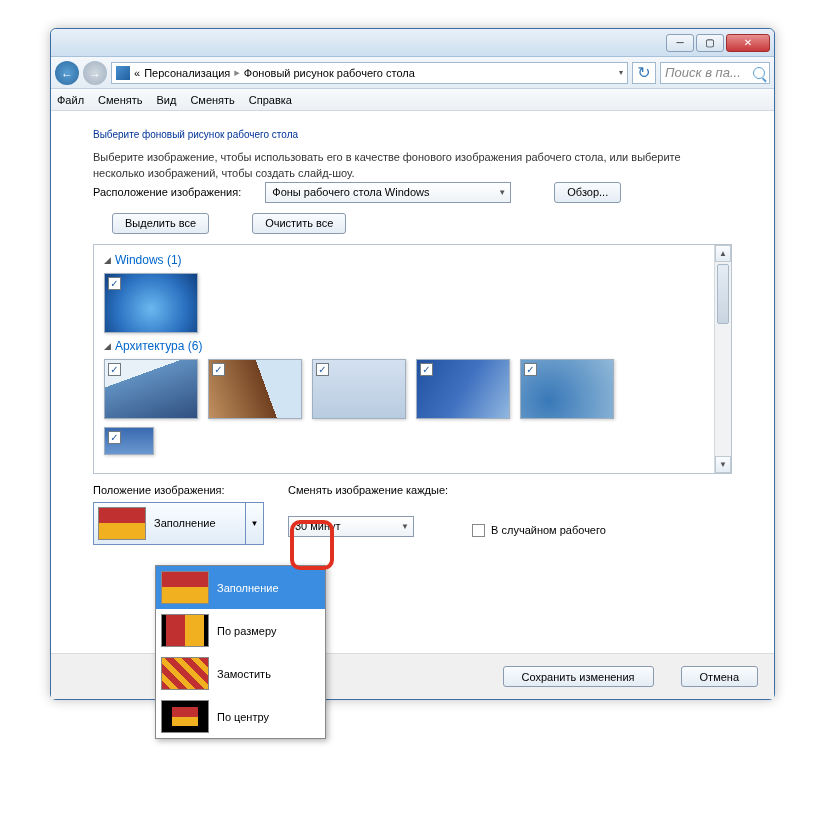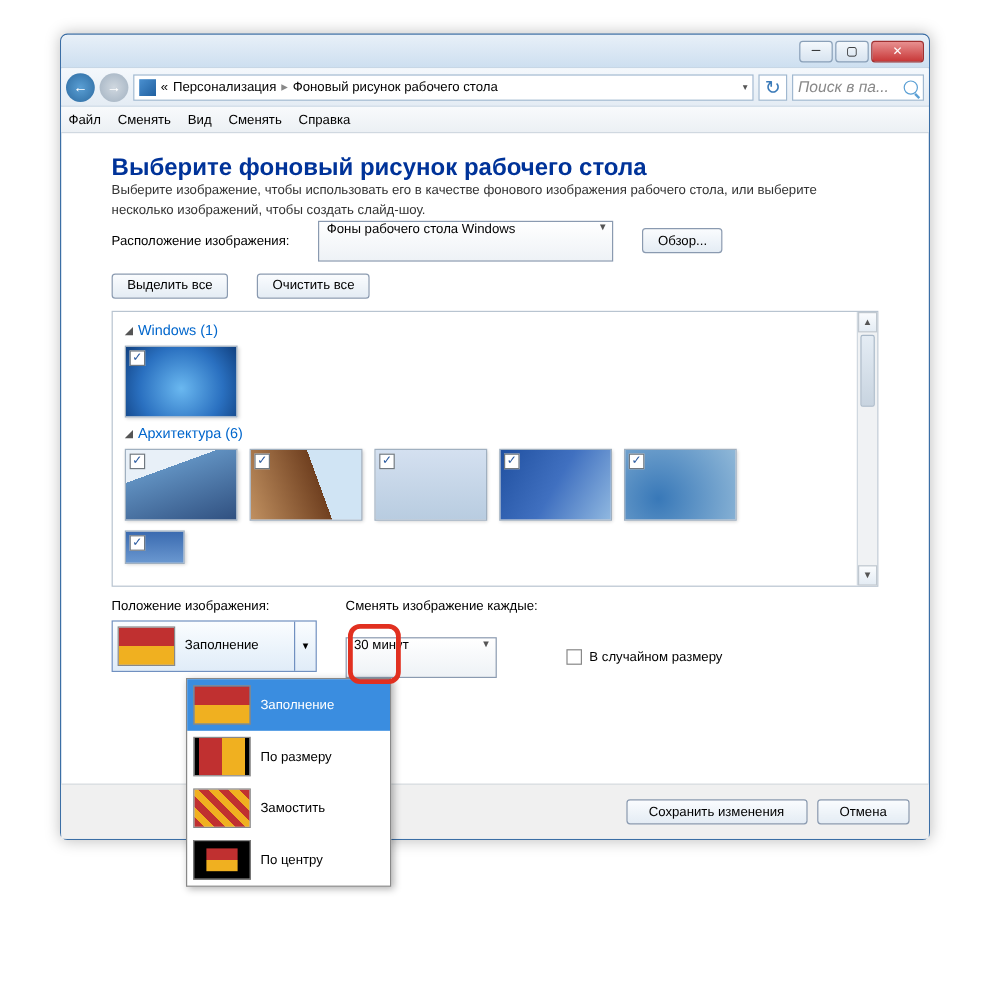--- a/index.html
+++ b/index.html
@@ -15,26 +15,26 @@
 .addr-icon { width: 14px; height: 14px; background: linear-gradient(135deg,#4a90d0,#2060a0); }
 .addr-sep { color: #888; }
 .addr-dd { color: #555; font-size: 8px; }
 .refresh { width: 24px; height: 22px; border: 1px solid #a0b8d0; background: #fff; display: flex; align-items: center; justify-content: center; color: #3a7ab8; cursor: pointer; }
 .search { width: 110px; height: 22px; border: 1px solid #a0b8d0; background: #fff; display: flex; align-items: center; padding: 0 4px; color: #888; font-size: 13px; font-style: italic; gap: 4px; }
 .search-icon { width: 12px; height: 12px; border: 1.5px solid #5a9fd4; border-radius: 50%; position: relative; }
 .search-icon:after { content: ''; position: absolute; width: 5px; height: 1.5px; background: #5a9fd4; bottom: -3px; right: -3px; transform: rotate(45deg); }
 .menubar { height: 22px; background: linear-gradient(#f8fafc,#ecf0f4); border-bottom: 1px solid #d0d8e0; display: flex; align-items: center; padding: 0 6px; font-size: 11px; gap: 14px; }
 .menubar span { cursor: pointer; }
 .content { padding: 18px 42px 0 42px; }
-.heading { color: #003399; font-size: 20px; font-weight: 700; margin-bottom: 0; }
+.heading { color: #003399; font-size: 10px; font-weight: 400; margin-bottom: 10px; }
 .sub { font-size: 11px; color: #333; line-height: 1.45; margin-bottom: 0; }
 .row { display: flex; align-items: center; gap: 24px; font-size: 11px; margin-bottom: 10px; }
-.combo { height: 34px; border: 1px solid #8a9ab0; background: linear-gradient(#fff,#eef2f6); display: flex; justify-content: space-between; padding: 0 4px 0 6px; font-size: 11px; cursor: pointer; }
+.combo { height: 21px; border: 1px solid #8a9ab0; background: linear-gradient(#fff,#eef2f6); display: flex; align-items: center; justify-content: space-between; padding: 0 4px 0 6px; font-size: 11px; cursor: pointer; }
 .combo-arrow { font-size: 8px; color: #555; }
-.btn { height: 21px; padding: 0 12px; border: 1px solid #8a9ab0; border-radius: 3px; background: linear-gradient(#fafcfe,#e4ecf4); font-size: 11px; cursor: pointer; display: inline-flex; align-items: center; }
+.btn { height: 21px; padding: 0 12px; border: 1px solid #8a9ab0; border-radius: 3px; background: linear-gradient(#fafcfe,#e4ecf4); font-size: 11px; cursor: pointer; display: inline-flex; align-items: center; margin-left: 19px; }
 .panel { border: 1px solid #b8c4d0; height: 230px; margin-top: 6px; display: flex; }
 .panel-body { flex: 1; padding: 8px 10px; overflow: hidden; }
 .scrollbar { width: 17px; background: #f0f2f4; border-left: 1px solid #d0d8e0; display: flex; flex-direction: column; }
 .scroll-arrow { height: 17px; background: linear-gradient(#fafcfe,#e4ecf4); border: 1px solid #c0c8d0; display: flex; align-items: center; justify-content: center; font-size: 8px; color: #555; cursor: pointer; }
 .scroll-thumb { flex: 0 0 60px; margin: 2px; background: linear-gradient(#e4ecf4,#c8d4e0); border: 1px solid #a8b8c8; border-radius: 2px; cursor: pointer; }
 .scroll-track { flex: 1; }
 .cat { margin-bottom: 6px; }
 .cat-h { color: #0066cc; font-size: 12px; display: flex; align-items: center; gap: 4px; margin-bottom: 6px; cursor: pointer; }
 .cat-tri { font-size: 9px; color: #555; }
 .thumbs { display: flex; gap: 10px; flex-wrap: wrap; }
@@ -180,21 +180,21 @@
       </div>
       <div class="opt-col">
         <span>Сменять изображение каждые:</span>
         <div class="combo" style="width:126px;margin-top:14px">
           <span>30 минут</span>
           <span class="combo-arrow">▼</span>
         </div>
       </div>
       <div class="checkbox" style="margin-top:32px">
         <div class="checkbox-box"></div>
-        <span>В случайном размеру</span>
+        <span>В случайном рабочего</span>
       </div>
     </div>
   </div>
 
   <div class="footer">
     <div class="btn" style="padding:0 18px">Сохранить изменения</div>
     <div class="btn" style="padding:0 18px">Отмена</div>
   </div>
 </div>
 

